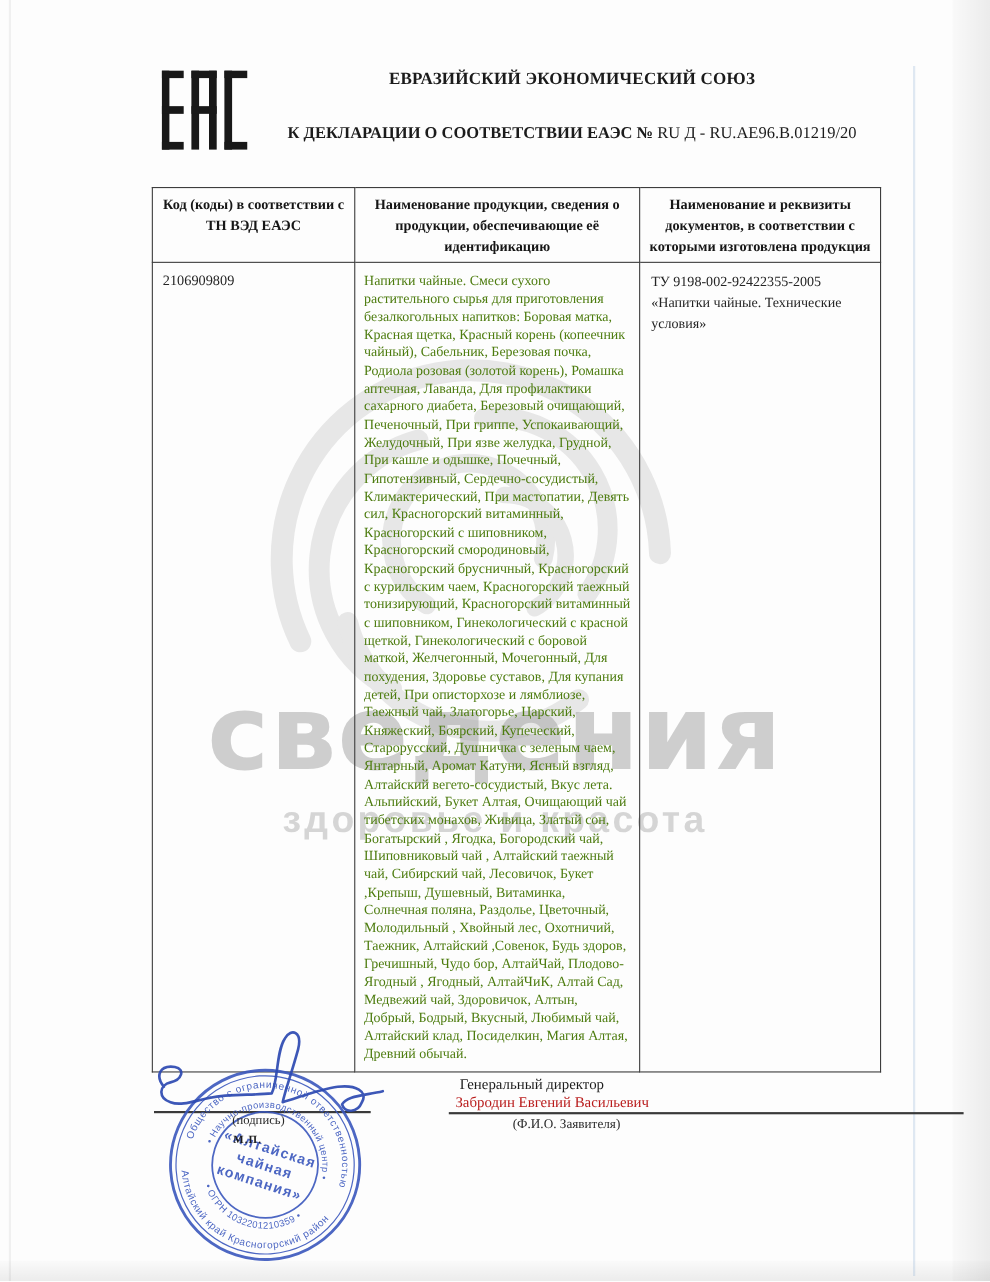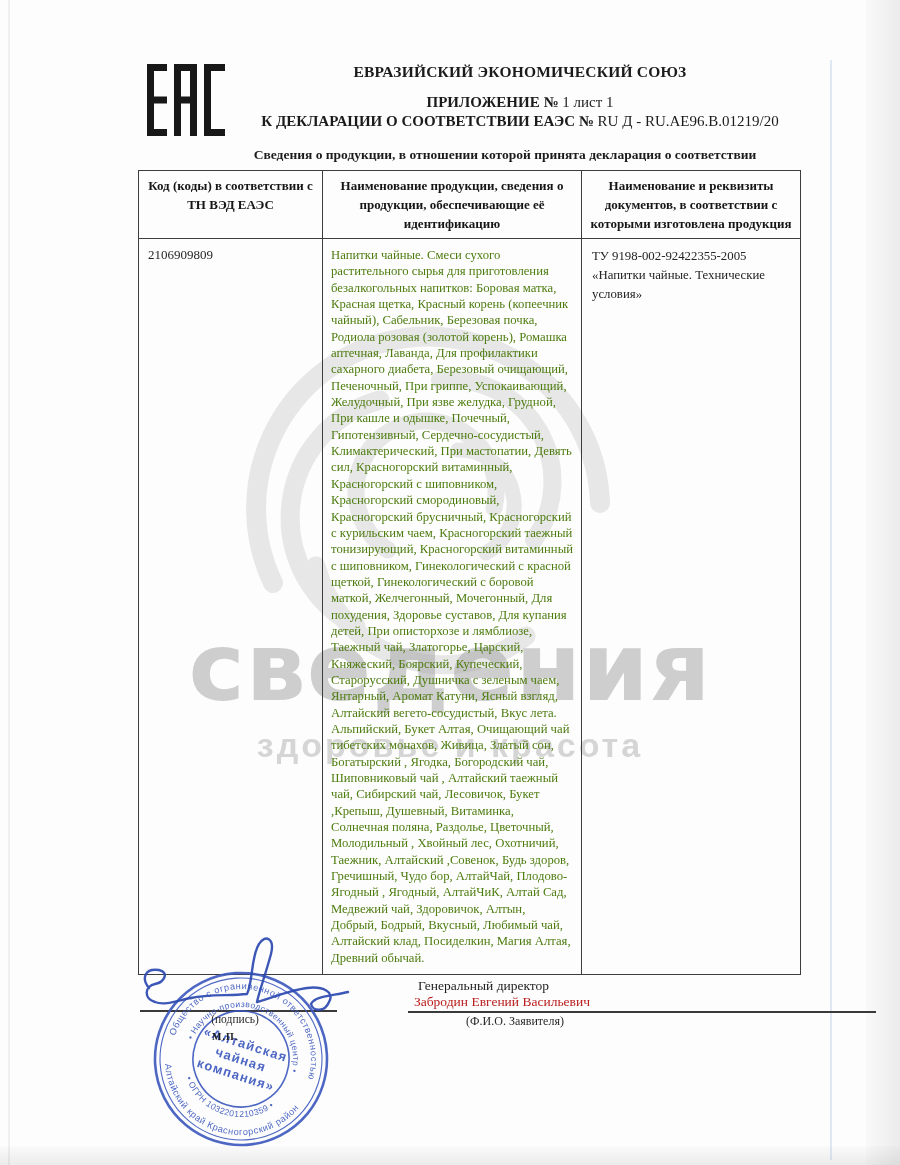--- a/index.html
+++ b/index.html
@@ -98,23 +98,21 @@
         <rect x="43" y="0" width="7" height="72"></rect>
       <rect x="27" y="0" width="23" height="7"></rect>
         <rect x="27" y="32.5" width="23" height="7"></rect>
       <rect x="57" y="0" width="7" height="72"></rect>
         <rect x="57" y="0" width="21" height="7"></rect>
       <rect x="57" y="65" width="21" height="7"></rect>
     </g>
   </svg>
 
   <div class="hdr-union">ЕВРАЗИЙСКИЙ ЭКОНОМИЧЕСКИЙ СОЮЗ</div>
-  <div class="hdr-appendix"><b>ПРИЛОЖЕНИЕ №</b><span> 1 лист 1</span></div>
   <div class="hdr-decl"><b>К ДЕКЛАРАЦИИ О СООТВЕТСТВИИ ЕАЭС №</b><span> RU Д - RU.AE96.B.01219/20</span></div>
-  <div class="hdr-subtitle">Сведения о продукции, в отношении которой принята декларация о соответствии</div>
 
   <table class="decl">
     <colgroup>
         <col style="width:184px">
         <col style="width:259px">
         <col style="width:219px">
       </colgroup>
     <tbody>
         <tr>
       <td class="th">Код (коды) в соответствии с ТН ВЭД ЕАЭС</td>

